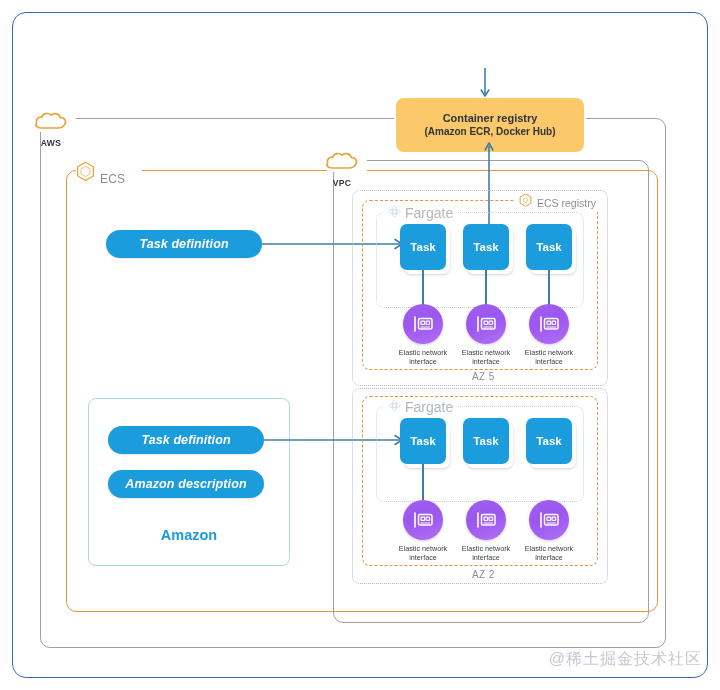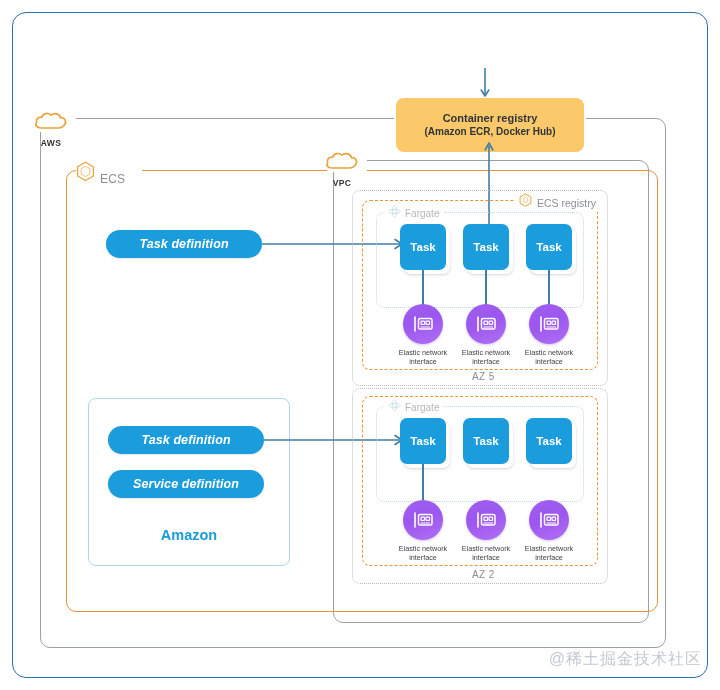--- a/index.html
+++ b/index.html
@@ -97,21 +97,21 @@
   .fargate-box{
     position:absolute;
     border:1.2px dotted #bcd9ea;
     border-radius:8px;
     box-sizing:border-box;
   }
   .fargate-label{
     position:absolute;display:flex;align-items:center;gap:4px;
     background:#ffffff;padding:0 4px;
   }
-  .fargate-label .txt{font-size:10px;color:#b2b7bc;white-space:nowrap;}
+  .fargate-label .txt{font-size:14px;color:#b2b7bc;white-space:nowrap;}
 
   
   .card-container-image{
     position:absolute;
     left:427px;top:25px;width:113px;height:45px;
     background:#1a6e85;border-radius:8px;
     display:flex;align-items:center;justify-content:center;
     color:#ffffff;font-size:11.5px;font-weight:600;letter-spacing:.1px;
   }
   .card-registry{
@@ -258,21 +258,21 @@
     <polyline points="133,3.5 140,8 133,12.5" fill="none" stroke="#3f7ca6" stroke-width="1.6" stroke-linecap="round" stroke-linejoin="round"></polyline>
   </svg>
 
   <div class="service-card">
     <div class="service-title">Amazon</div>
   </div>
   <div class="pill" style="left:108px;top:426px;width:156px;height:28px;">
     <span>Task definition</span>
   </div>
   <div class="pill" style="left:108px;top:470px;width:156px;height:28px;">
-    <span>Service definition</span>
+    <span>Amazon description</span>
   </div>
 
   <svg class="arrow-svg" style="left:264px;top:432px;width:146px;height:16px;">
     <line x1="0" y1="8" x2="136" y2="8" stroke="#3f7ca6" stroke-width="1.6"></line>
     <polyline points="131,3.5 138,8 131,12.5" fill="none" stroke="#3f7ca6" stroke-width="1.6" stroke-linecap="round" stroke-linejoin="round"></polyline>
   </svg>
 
   <div class="az-box" style="left:352px;top:190px;width:256px;height:196px;"></div>
   <div class="az-label" style="left:466px;top:371px;">AZ 5</div>
 

